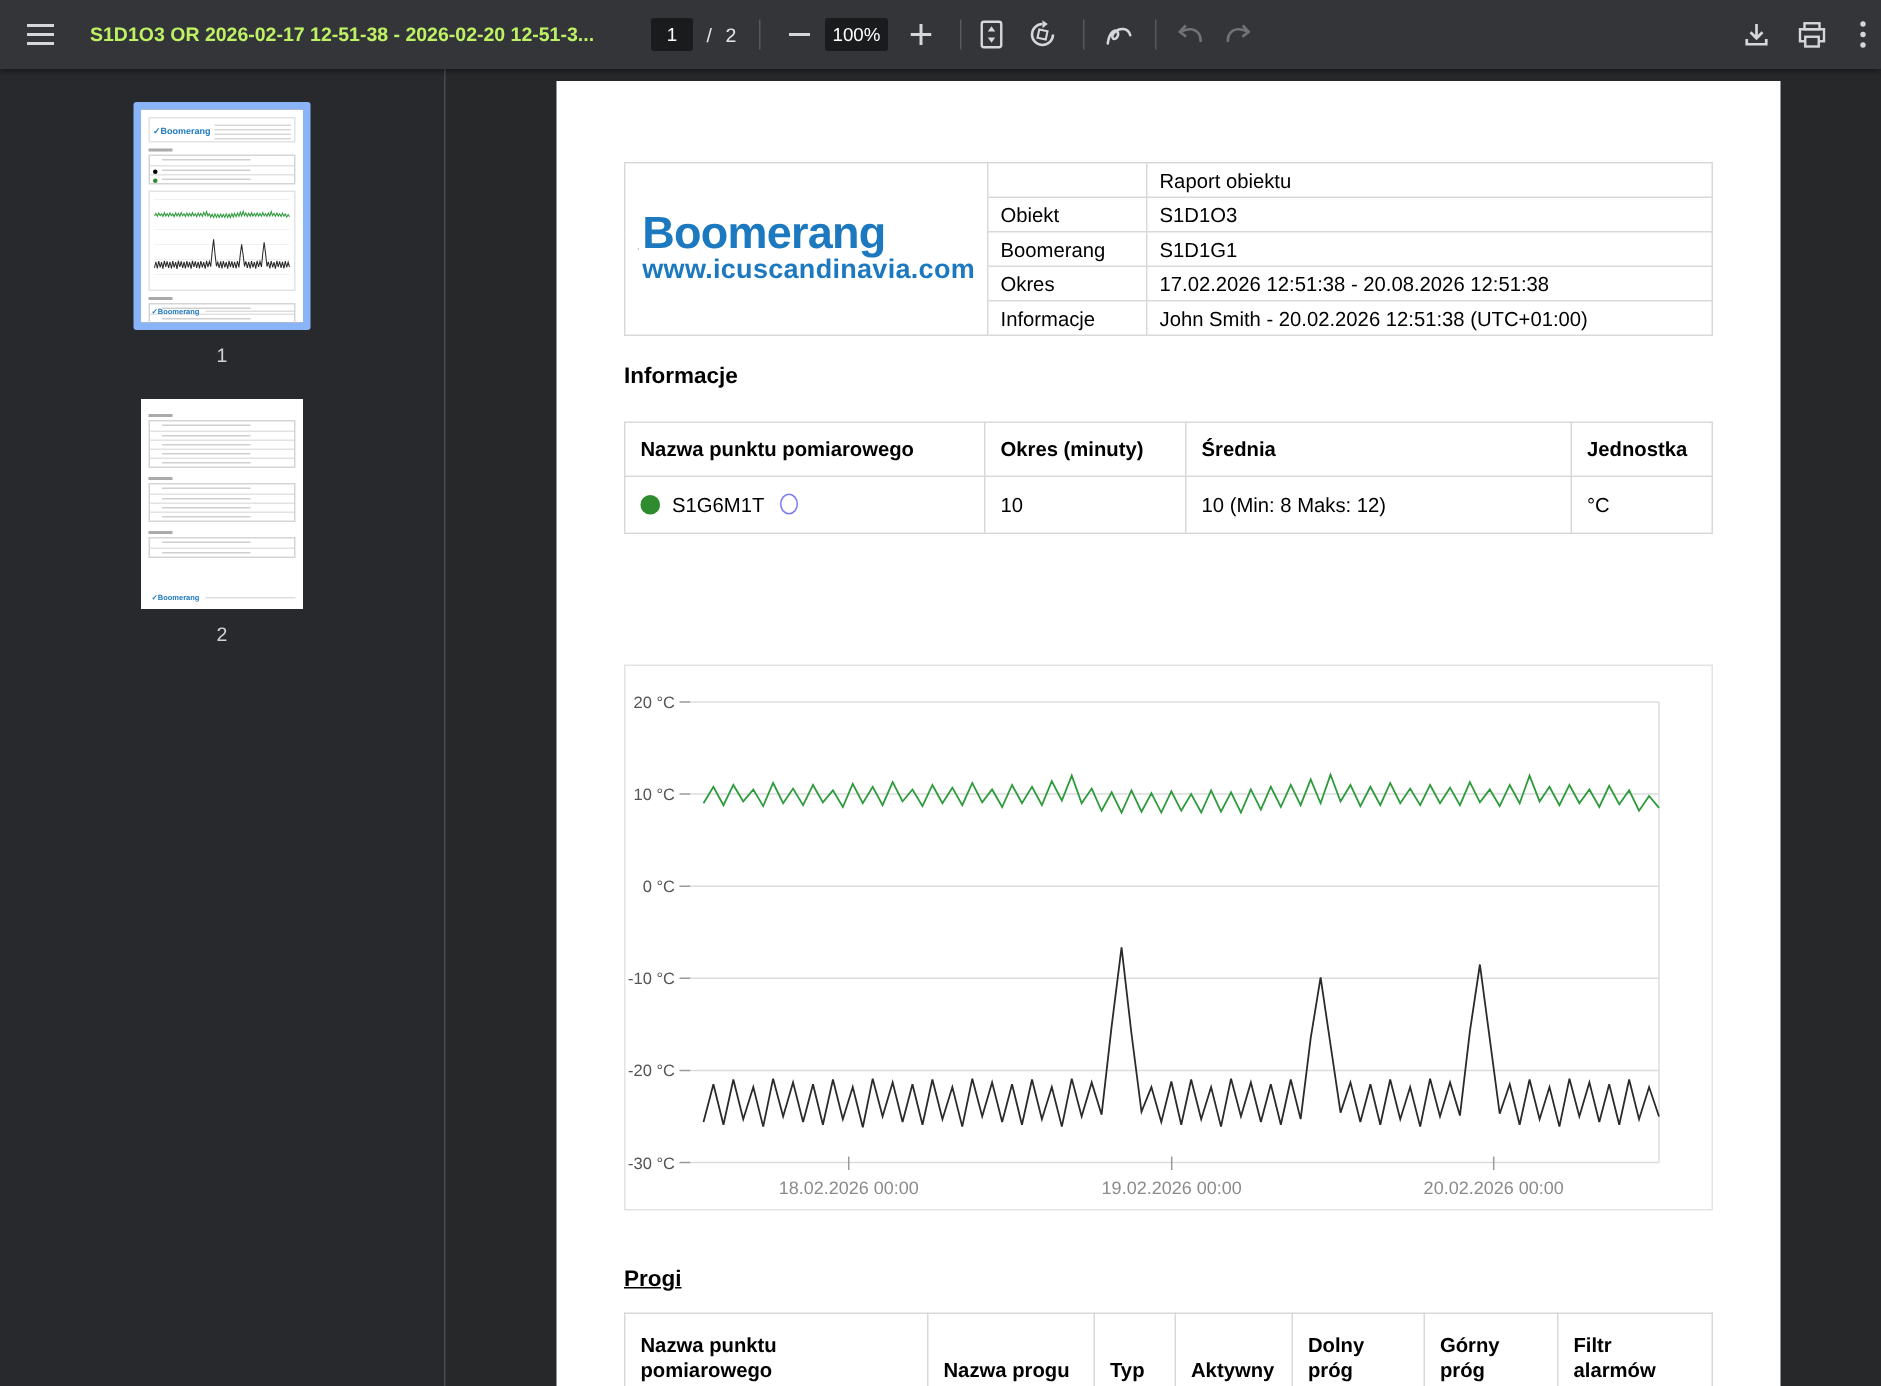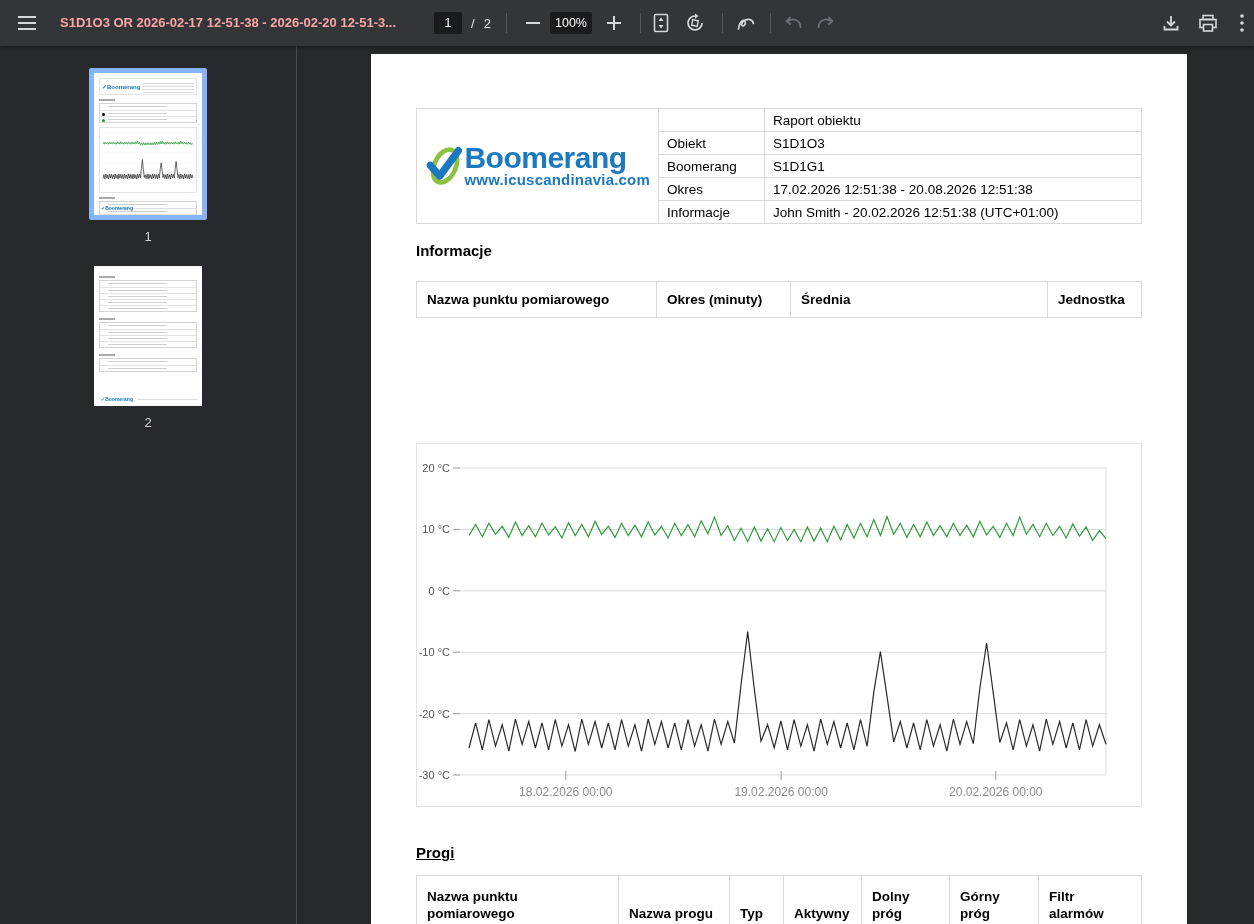--- a/index.html
+++ b/index.html
@@ -8,21 +8,21 @@
 
   
   .toolbar { position: absolute; left: 0; top: 0; width: 1254px; height: 46px;
     background: #333539; color: #dfe1e4; z-index: 10;
     box-shadow: 0 1px 4px rgba(0,0,0,.45); }
   .tb-btn { position: absolute; top: 10px; width: 26px; height: 26px;
     background: transparent; border: none; color: #d5d7da; cursor: pointer;
     display: flex; align-items: center; justify-content: center; padding: 0; }
   .tb-btn.disabled { color: #6f7276; }
   .tb-title { position: absolute; left: 60px; top: 15px; font-size: 13px;
-    font-weight: 700; color: #fca5a5; white-space: nowrap; max-width: 370px;
+    font-weight: 700; color: #bef264; white-space: nowrap; max-width: 370px;
     overflow: hidden; }
   .tb-input { background: #1a1b1d; border: none; color: #fff; height: 22px;
     text-align: center; font-size: 12.5px; border-radius: 2px;
     font-family: "Liberation Sans", sans-serif; }
   .page-group { position: absolute; left: 434px; top: 12px; display: flex;
     align-items: center; gap: 9px; font-size: 13px; color: #e2e4e7; }
   .tb-sep { position: absolute; top: 13px; width: 1px; height: 20px; background: #56595d; }
 
   
   .sidebar { position: absolute; left: 0; top: 46px; width: 297px; bottom: 0;
@@ -57,21 +57,21 @@
   table { border-collapse: collapse; table-layout: fixed; }
   td, th { border: 1px solid #d9d9d9; font-size: 13.5px; }
 
   .hdr-table { position: absolute; left: 45px; top: 54px; width: 725px; }
   .hdr-table td { height: 23px; padding: 2px 8px; }
   .hdr-table td.lbl { font-weight: 400; }
   .logo-cell { text-align: center; vertical-align: middle; }
   .logo-inner { display: flex; align-items: center; justify-content: center; }
   .logo-text { text-align: left; margin-left: 2px; }
   .logo-brand { font-size: 30px; font-weight: 700; letter-spacing: -.5px; line-height: 26px; }
-  .logo-url { font-size: 15px; font-weight: 700; margin-top: 0; letter-spacing: .2px; text-align: right; }
+  .logo-url { font-size: 18px; font-weight: 700; margin-top: 0; letter-spacing: .2px; text-align: right; }
 
   .sec-heading { position: absolute; left: 45px; font-size: 15px; font-weight: 700; }
   .info-heading { top: 188px; }
   .info-table { position: absolute; left: 45px; top: 227px; width: 725px; }
   .info-table th { height: 36px; text-align: left; padding: 0 10px; font-weight: 700; }
   .info-table td { height: 38px; padding: 0 10px; }
   .dot { display: inline-block; width: 13px; height: 13px; border-radius: 50%;
     vertical-align: middle; margin-right: 8px; margin-top: -2px; }
   .link-circle { display: inline-block; width: 12px; height: 14px; border: 1.6px solid #7b7bf0;
     border-radius: 50%; vertical-align: middle; margin-left: 10px; margin-top: -2px; cursor: pointer; }
@@ -348,20 +348,28 @@
           <col style="width:134px">
           <col style="width:257px">
           <col style="width:94px">
         </colgroup>
       <tbody>
           <tr>
         <th>Nazwa punktu pomiarowego</th>
         <th>Okres (minuty)</th>
         <th>Średnia</th>
         <th>Jednostka</th>
+      </tr>
+      <tr>
+        <td>
+          <span class="dot" style="background: rgb(46, 139, 46);"></span><span>S1G6M1T</span><span class="link-circle" style="border-color: rgb(123, 123, 240);"></span>
+        </td>
+        <td>10</td>
+        <td>10 (Min: 8 Maks: 12)</td>
+        <td>°C</td>
       </tr>
     </tbody>
       </table>
 
     <div class="chart-box">
         <svg width="724" height="362">
           <line x1="42" y1="24" x2="689" y2="24" stroke="#dcdcdc" stroke-width="1"></line>
           <line x1="36" y1="24" x2="43" y2="24" stroke="#9a9a9a" stroke-width="1"></line>
           <text x="33" y="28" text-anchor="end" font-size="11" fill="#555">20 °C</text>
           <line x1="42" y1="85.4" x2="689" y2="85.4" stroke="#dcdcdc" stroke-width="1"></line>

